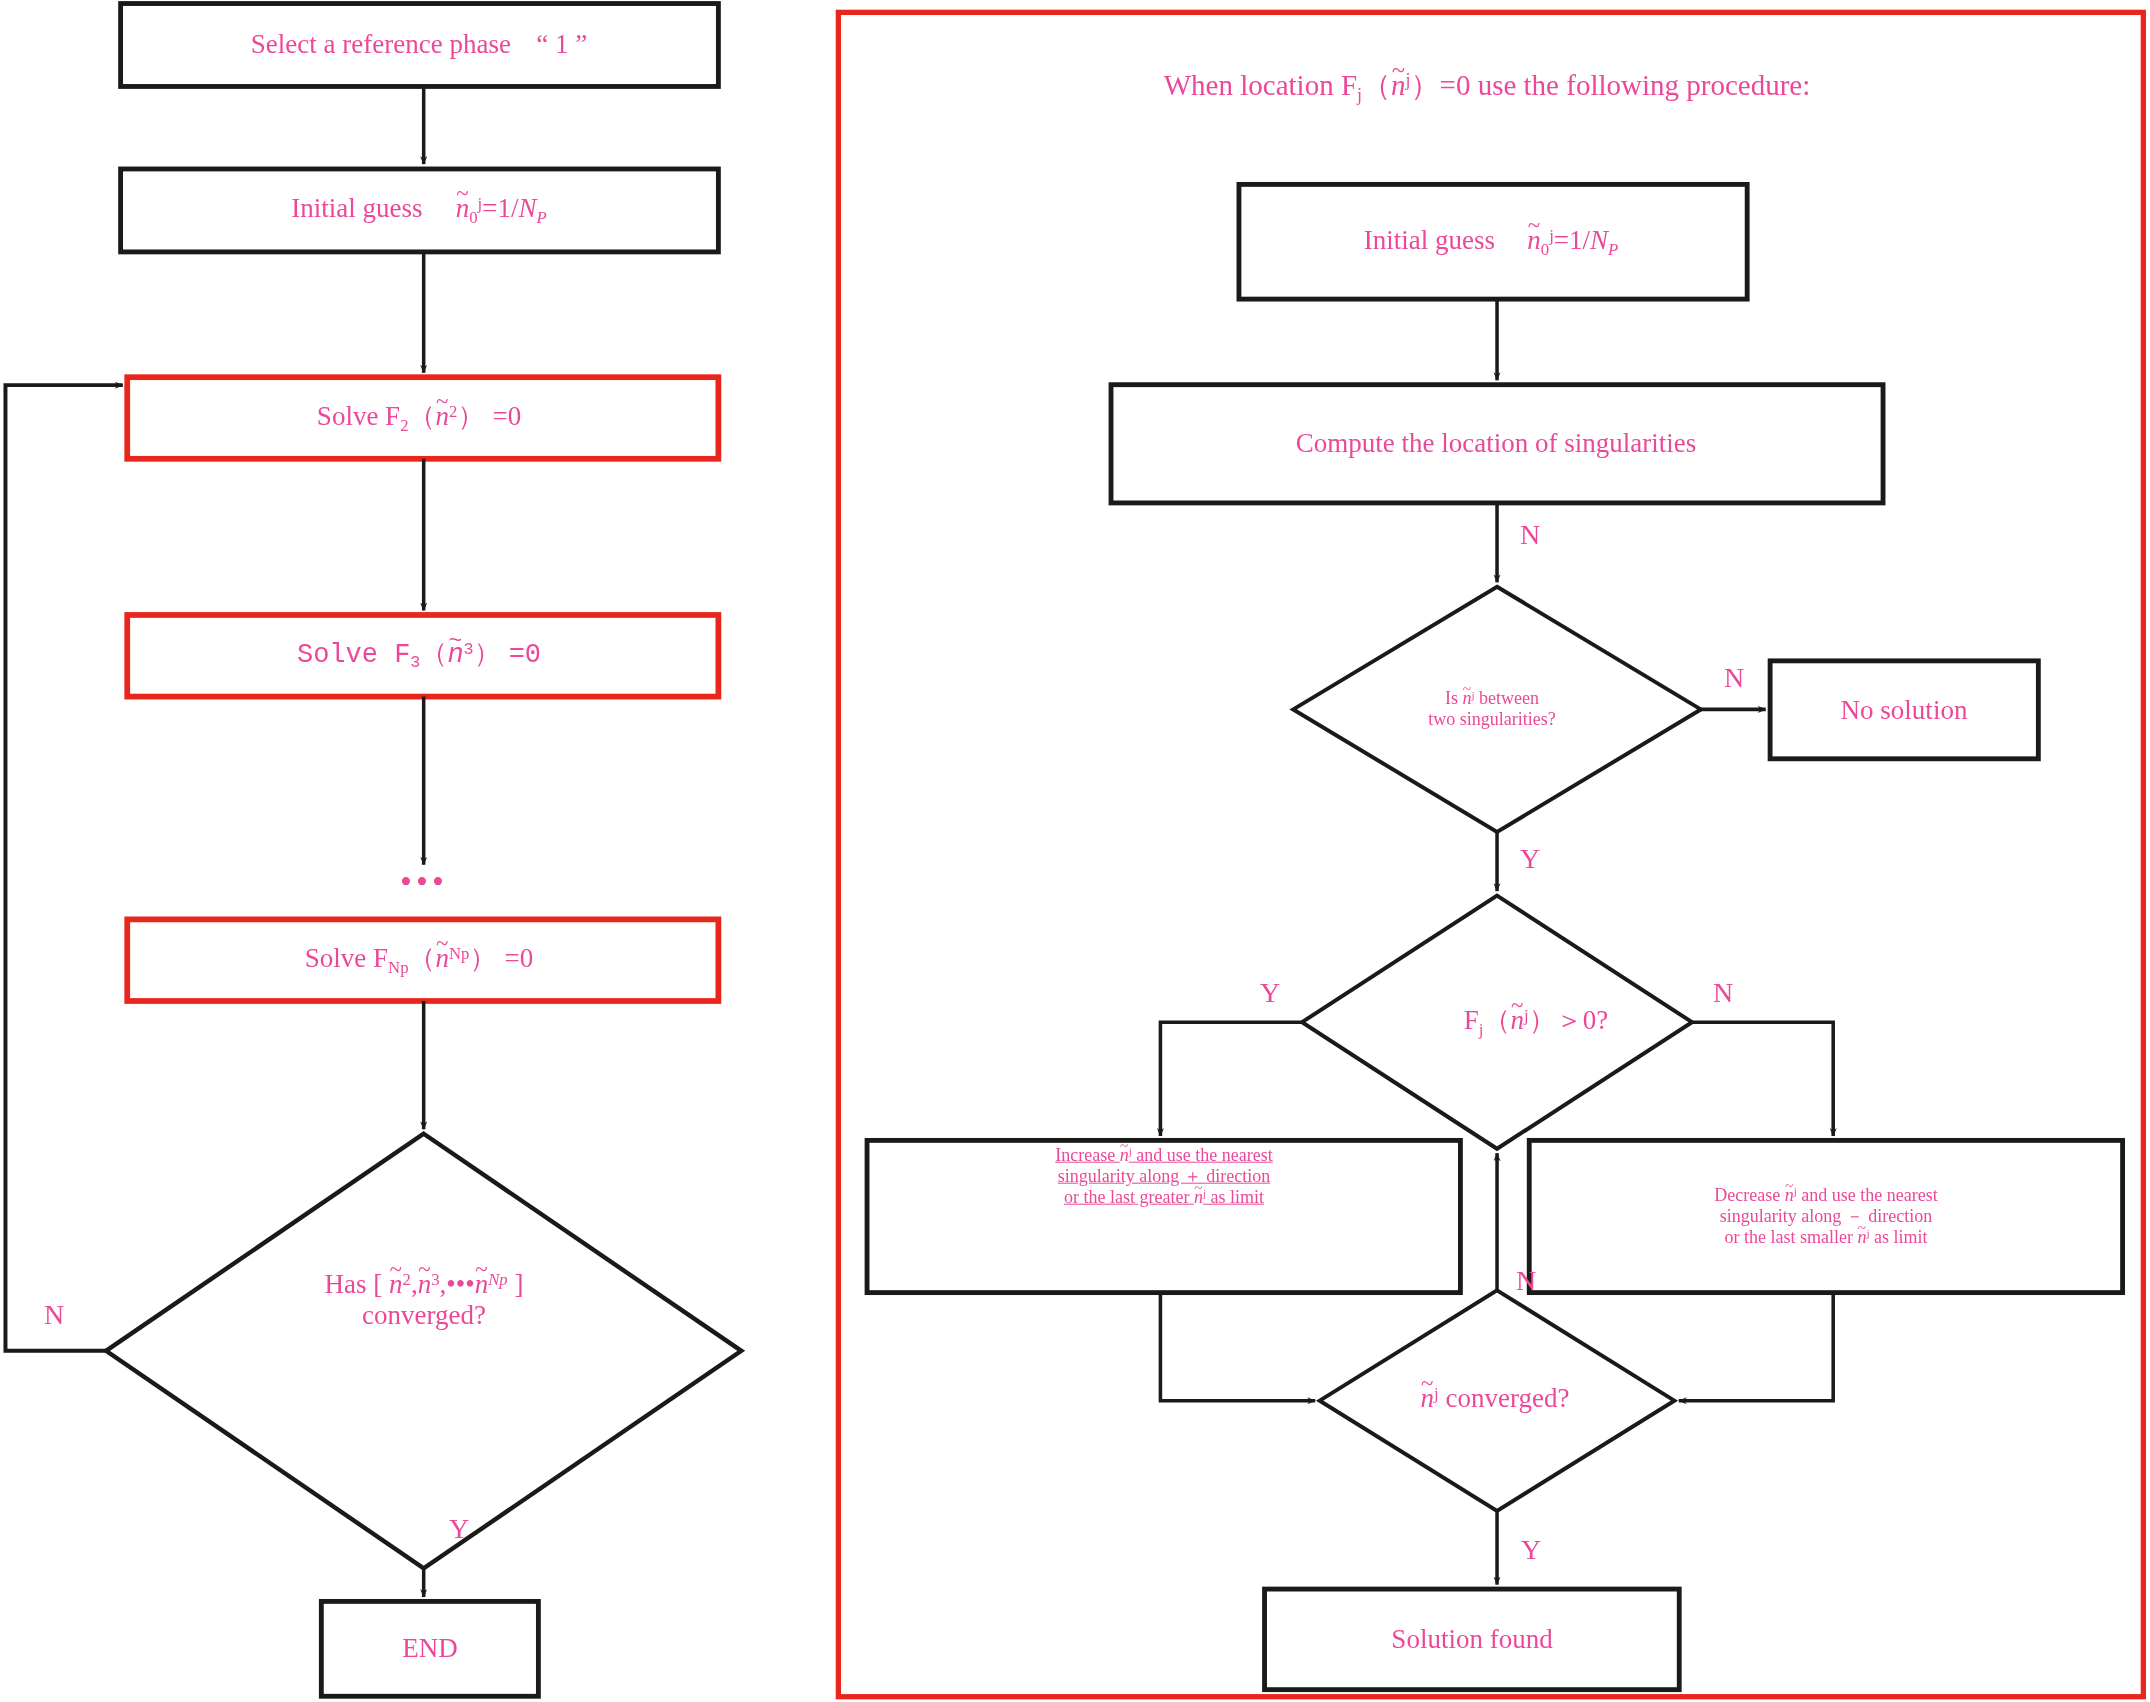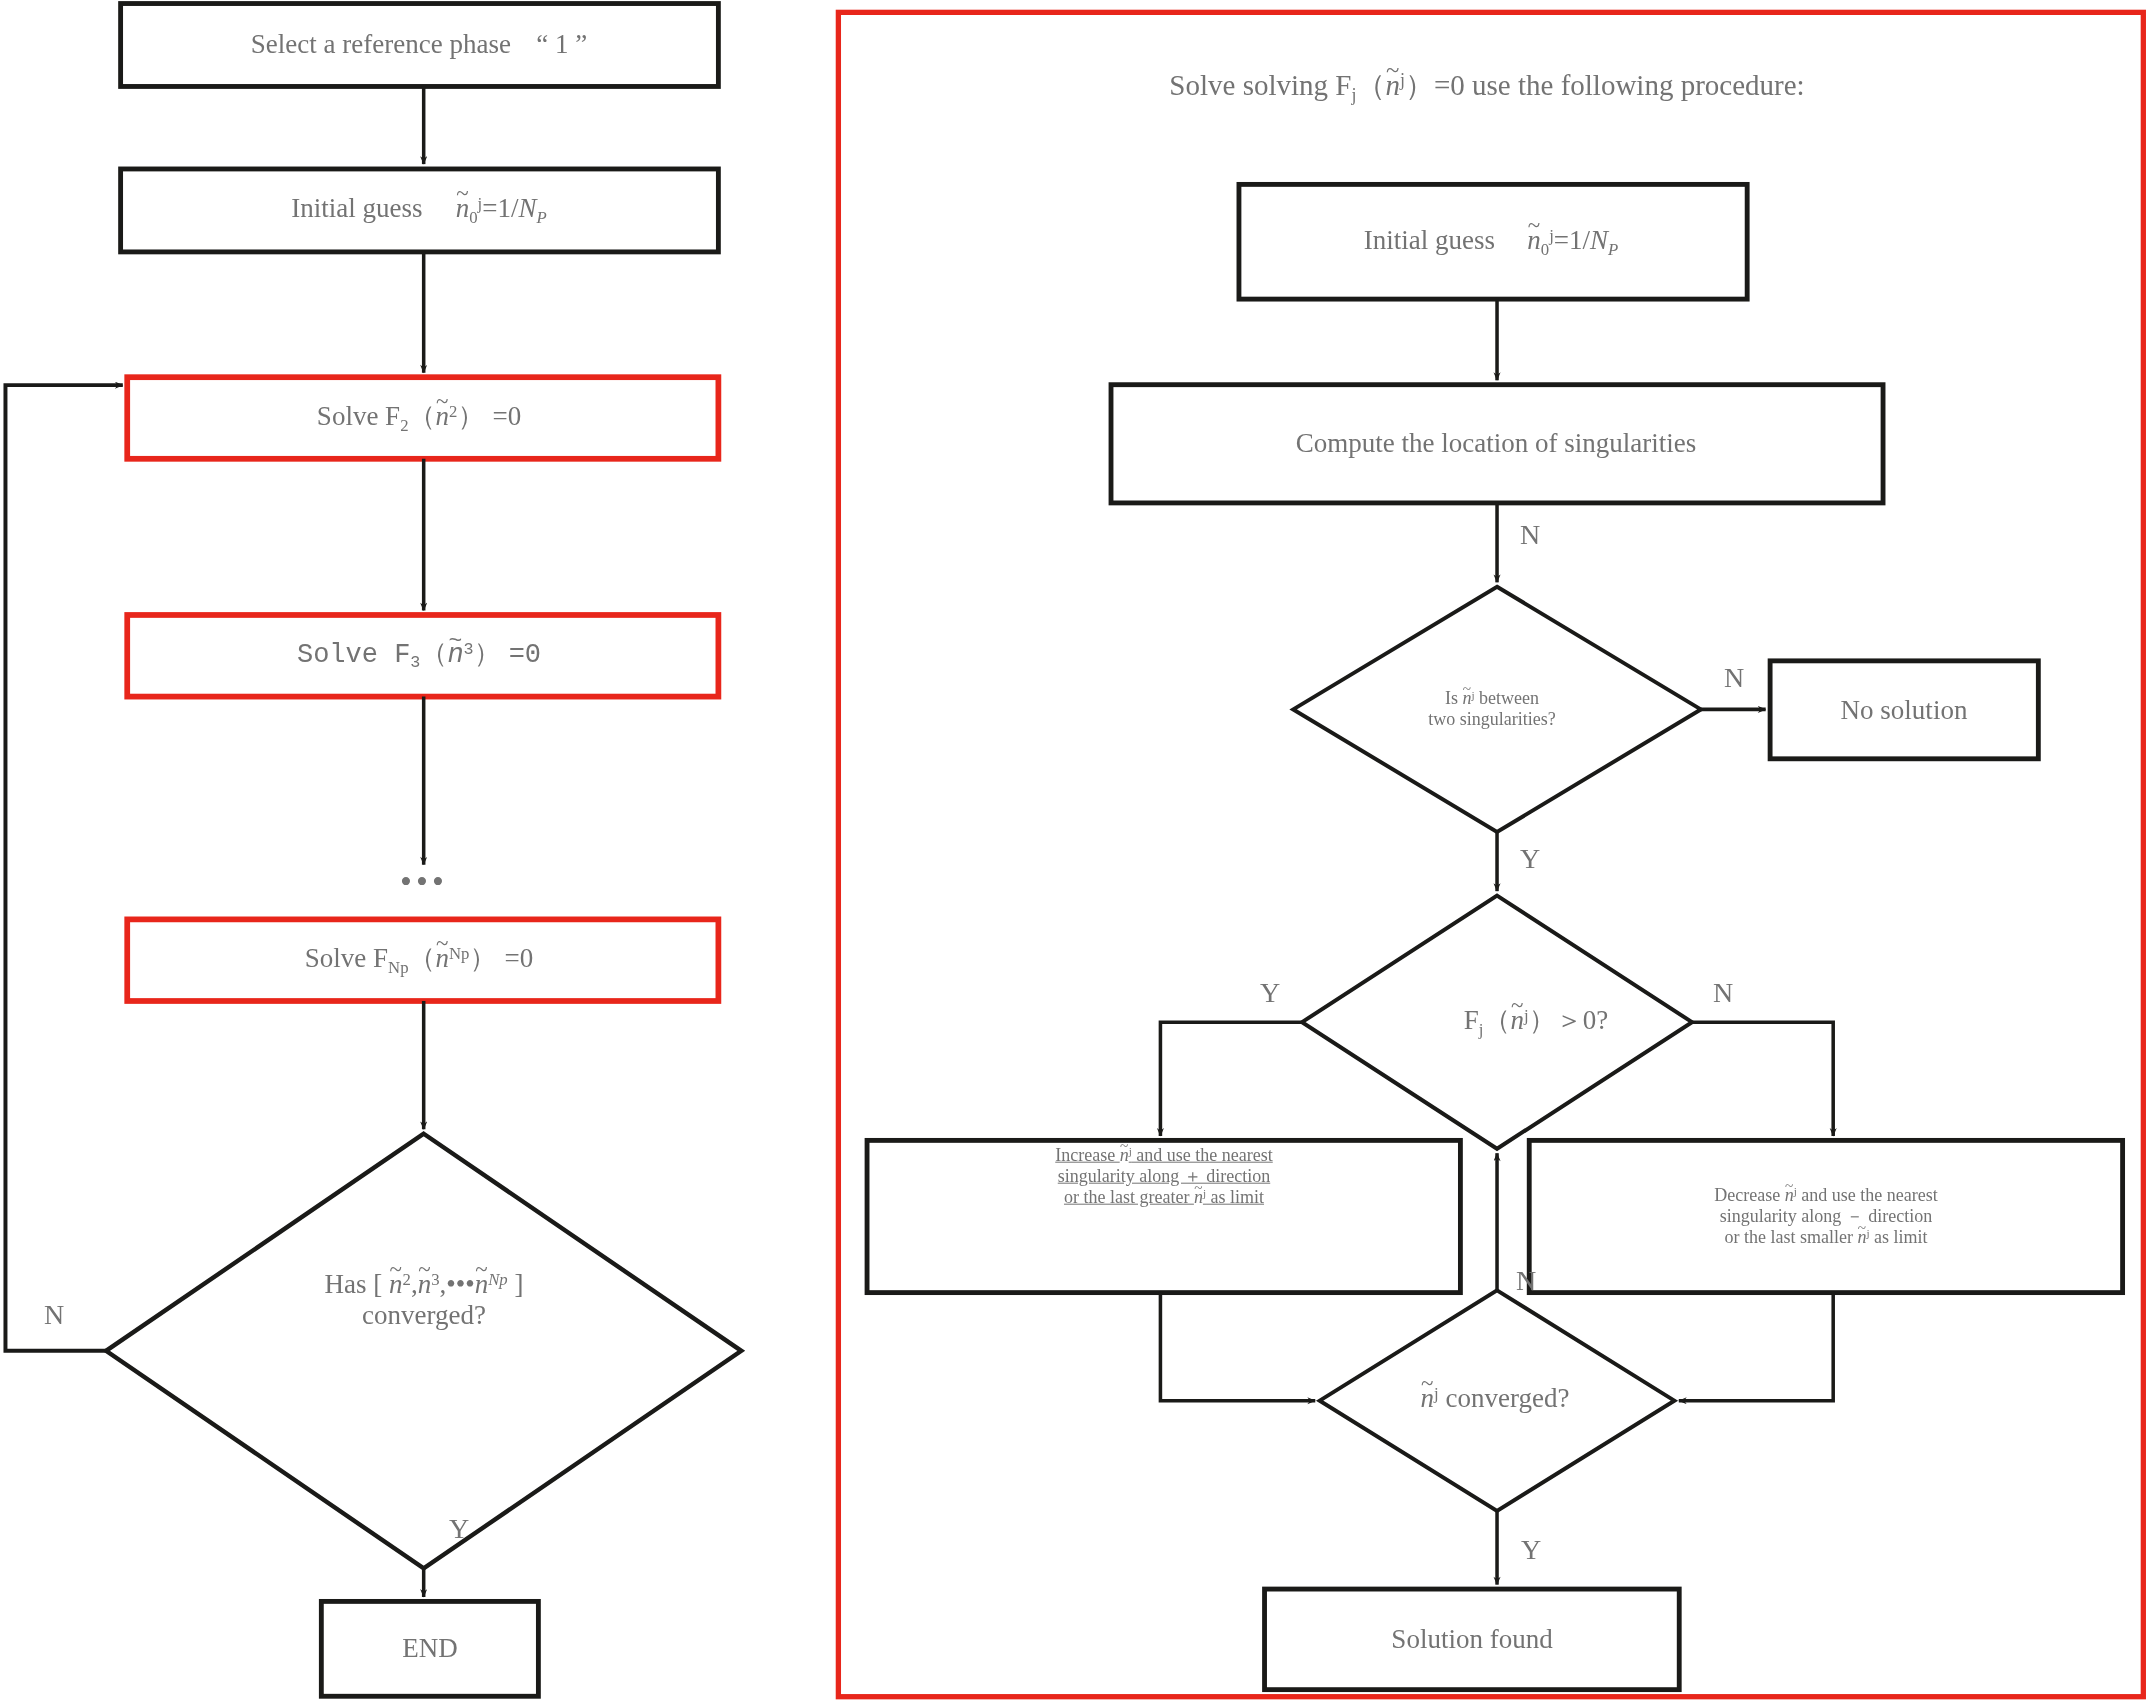--- a/index.html
+++ b/index.html
@@ -18,21 +18,21 @@
   svg.canvas {
     position: absolute;
     left: 0;
     top: 0;
     width: 2151px;
     height: 1702px;
   }
   .lbl {
     position: absolute;
     font-family: "Liberation Serif", "DejaVu Serif", serif;
-    color: #737373;
+    color: #ec4899;
     white-space: nowrap;
     line-height: 1.15;
   }
   .ctr { text-align: center; transform: translate(-50%, -50%); }
   .node-text {
     font-size: 27px;
   }
   .node-text-sm { font-size: 18px; }
   .flag {
     font-size: 28px;
@@ -146,21 +146,21 @@
     </div>
     <div>converged?</div>
   </div>
 
   <div class="lbl ctr node-text" style="left:430px; top:1649px;">END</div>
 
   <div class="lbl ctr flag" style="left:54px; top:1315px;">N</div>
   <div class="lbl ctr flag" style="left:459px; top:1529px;">Y</div>
 
   <div class="lbl ctr hdr" style="left:1487px; top:87px;">
-    <span>Solve solving F</span><sub>j</sub><span>（</span><span class="tilde-n"><span class="tl">~</span><span>n</span></span><sup>j</sup><span>）</span><span>=0 use  the following procedure:</span>
+    <span>When location F</span><sub>j</sub><span>（</span><span class="tilde-n"><span class="tl">~</span><span>n</span></span><sup>j</sup><span>）</span><span>=0 use  the following procedure:</span>
   </div>
 
   <div class="lbl ctr node-text" style="left:1491px; top:242px;">
     <span>Initial guess</span>
     <span style="display:inline-block;width:25.6px"></span><span class="tilde-n"><span class="tl">~</span><span>n</span></span><sub>0</sub><sup>j</sup><span>=1/</span><span class="ital">N</span><sub class="ital">P</sub>
   </div>
 
   <div class="lbl ctr node-text" style="left:1496px; top:444px;">Compute the location of singularities</div>
 
   <div class="lbl ctr node-text-sm multiline" style="left:1492px; top:709px;">

